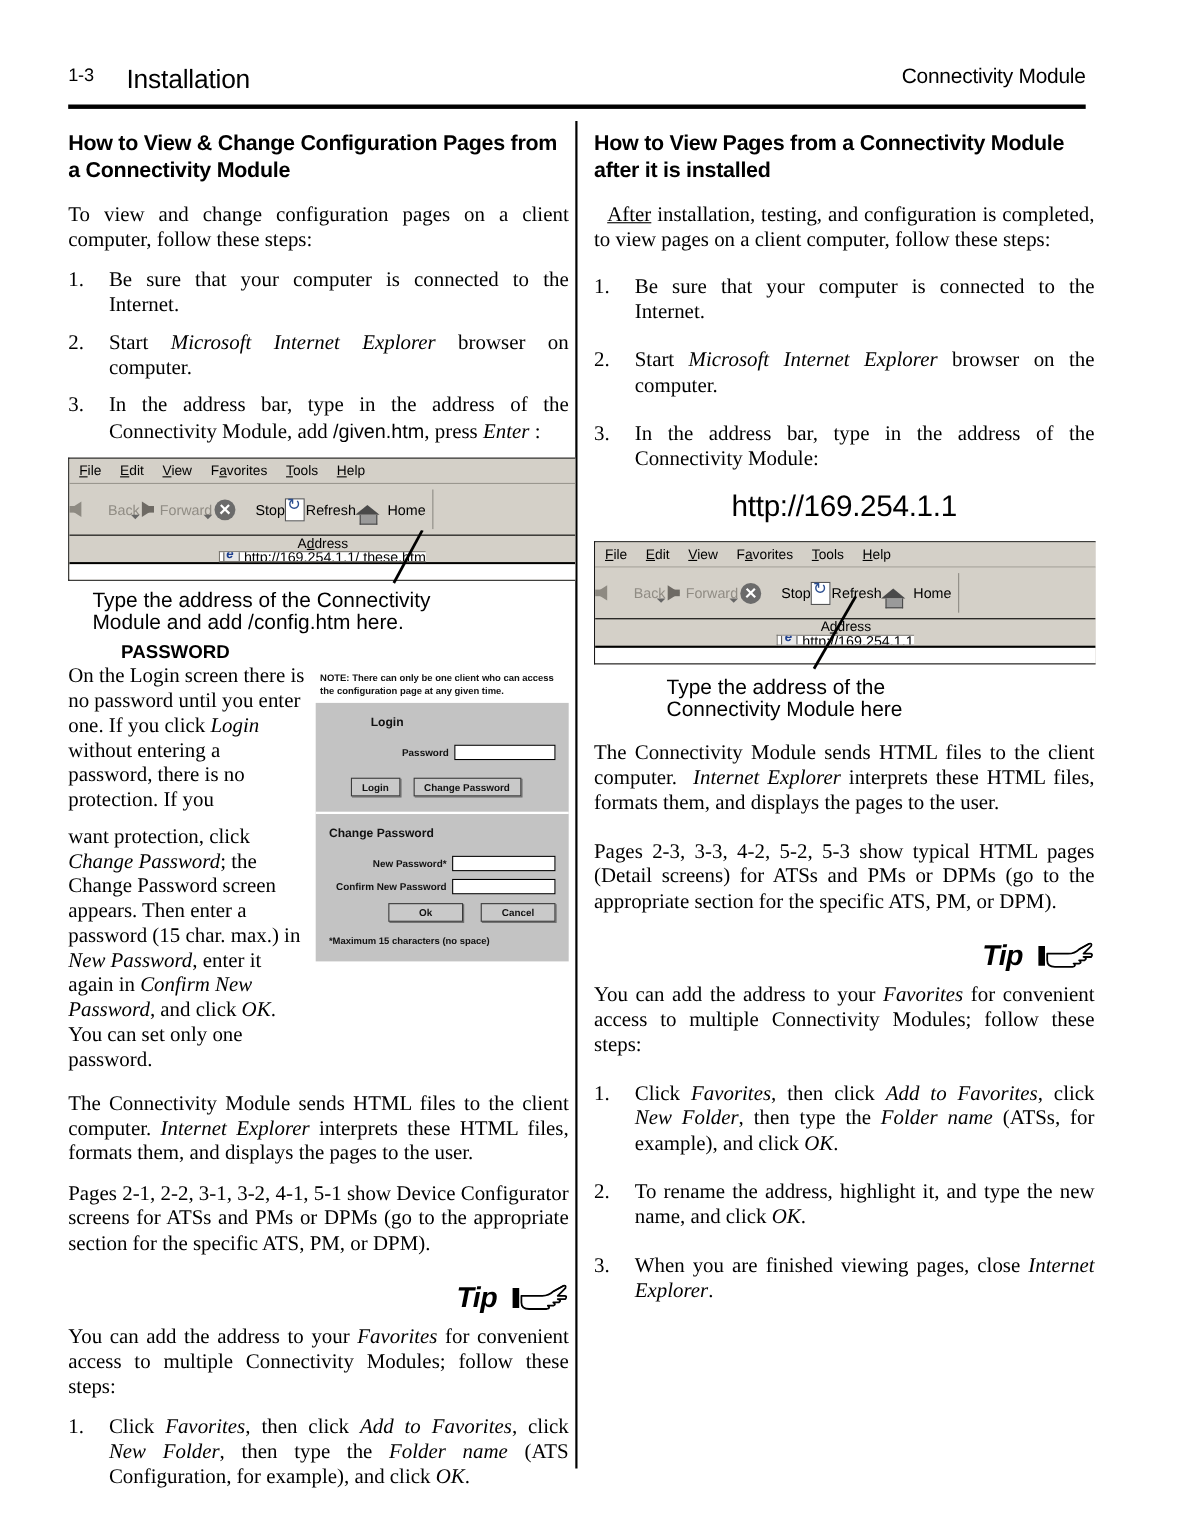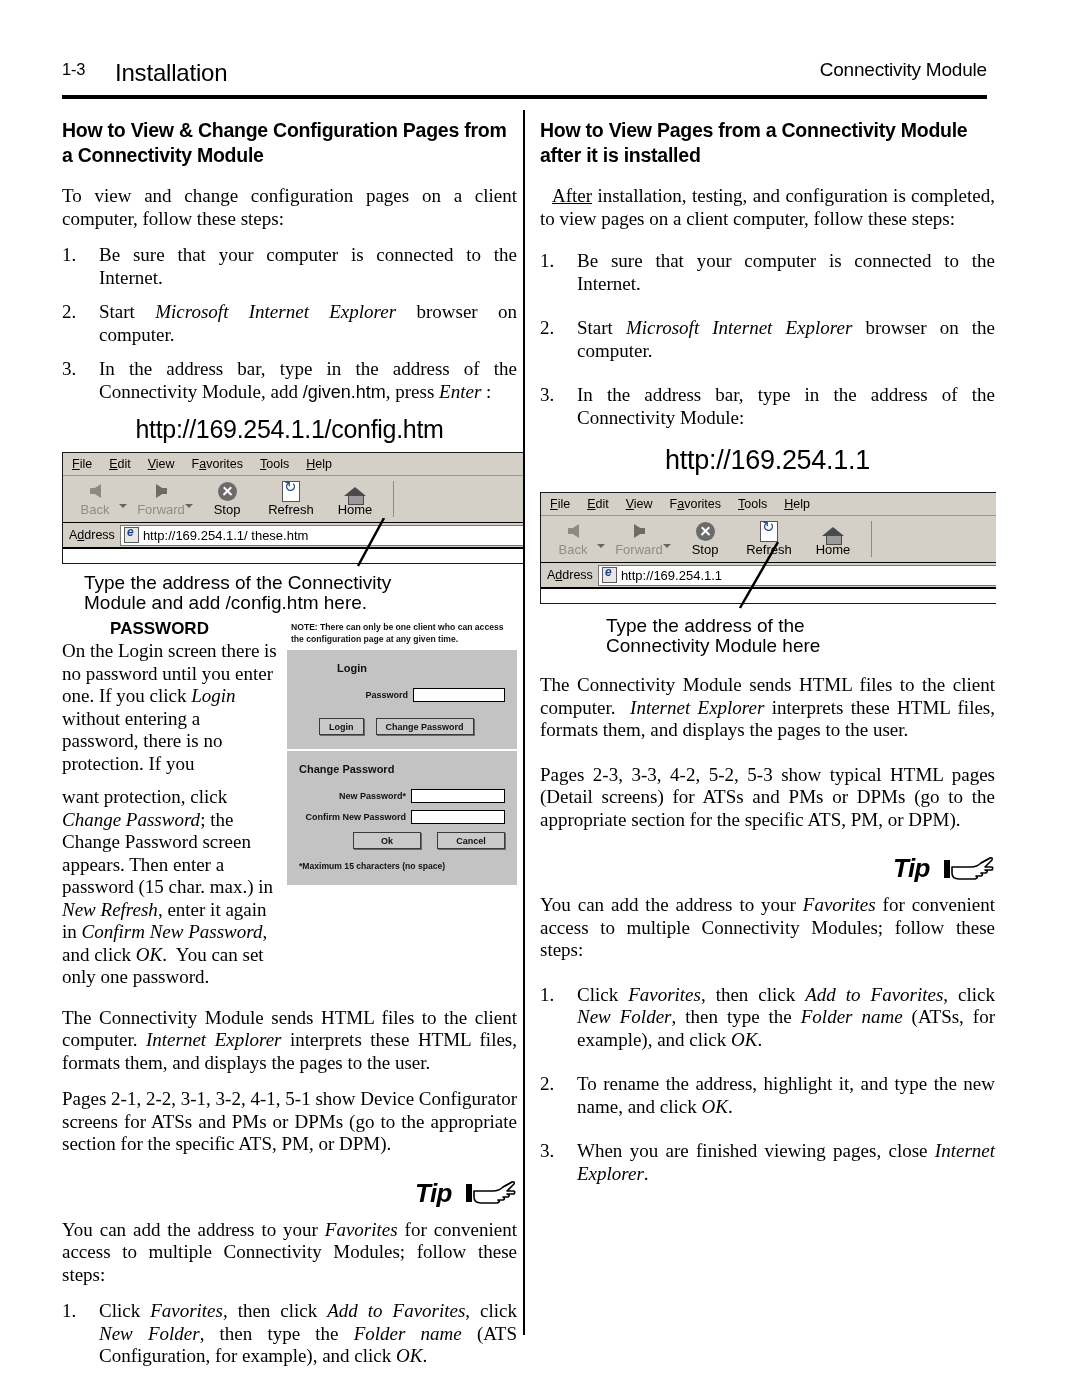--- a/index.html
+++ b/index.html
@@ -141,23 +141,23 @@
     height: 46px;
     background: #d4d0c8;
     border-bottom: 1.5px solid #000;
     display: flex;
     align-items: center;
     position: relative;
   }
   .tbtn {
     width: 64px;
     display: flex;
-    flex-direction: column;
+    flex-direction: row;
     align-items: center;
-    justify-content: flex-end;
+    justify-content: space-between;
     font-size: 13px;
     gap: 1px;
   }
   .tbtn.dim { color: #908c84; }
   .tbtn .glyph { height: 20px; display:flex; align-items:center; justify-content:center; }
   .arrow-l, .arrow-r {
     width: 0; height: 0;
     border-top: 7px solid transparent;
     border-bottom: 7px solid transparent;
     position: relative;
@@ -215,20 +215,21 @@
   .tb-sep {
     width: 1px; height: 36px; background: #8d8a83;
     margin: 0 6px;
   }
   .addrbar {
     height: 24px;
     background: #d4d0c8;
     display: flex;
     align-items: center;
     border-bottom: 2px solid #000;
+    flex-direction: column;
   }
   .addr-label {
     font-size: 12.5px;
     padding: 0 5px 0 6px;
     white-space: nowrap;
   }
   .addr-field {
     flex: 1;
     height: 19px;
     background: #fff;
@@ -270,20 +271,21 @@
     font-family: "Liberation Sans", "DejaVu Sans", sans-serif;
     background: #ffffff;
     color: #111;
   }
   .ls-note {
     font-size: 8.6px;
     font-weight: bold;
     line-height: 11.5px;
     padding: 3px 4px 5px 4px;
     background: #fff;
+    margin-top: 25px;
   }
   .ls-panel {
     background: #c3c3c3;
     padding: 10px 12px 14px 12px;
   }
   .ls-panel + .ls-panel { border-top: 2px solid #fff; }
   .ls-h {
     font-size: 11px; font-weight: bold;
     margin: 2px 0 14px 0;
   }
@@ -369,21 +371,20 @@
       <div class="li">
         <span class="num">2.</span>
         <span>Start <i>Microsoft Internet Explorer</i> browser on computer.</span>
       </div>
       <div class="li">
         <span class="num">3.</span>
         <span>In the address bar, type in the address of the Connectivity Module, add <span class="sans">/given.htm</span>, press <i>Enter</i> :</span>
       </div>
     </div>
 
-    <div class="url-caption">http://169.254.1.1/config.htm</div>
 
     <div class="browser" style="width:460px;">
       <div class="menubar">
         <span><u>F</u>ile</span>
         <span><u>E</u>dit</span>
         <span><u>V</u>iew</span>
         <span>F<u>a</u>vorites</span>
         <span><u>T</u>ools</span>
         <span><u>H</u>elp</span>
       </div>
@@ -471,21 +472,21 @@
               <span class="ls-btn" style="width:48px;">Cancel</span>
             </div>
             <div class="ls-foot">*Maximum 15 characters (no space)</div>
           </div>
         </div>
       </div>
 
       <div style="width:215px;">
         <div class="callout" style="font-weight:bold;text-align:center;font-size:17px;margin-bottom:1px;padding-right:20px;">PASSWORD</div>
         <p class="body nojust" style="margin-bottom:11px;">On the Login screen there is no password until you enter one. If you click <i>Login</i> without entering a password, there is no protection. If you</p>
-        <p class="body nojust" style="margin-bottom:0;">want protection, click <i>Change Password</i>; the Change Password screen appears. Then enter a password (15 char. max.) in <i>New Refresh</i>, enter it again in <i>Confirm New Password</i>, and click <i>OK</i>.&nbsp; You can set only one password.</p>
+        <p class="body nojust" style="margin-bottom:0;">want protection, click <i>Change Password</i>; the Change Password screen appears. Then enter a password (15 char. max.) in <i>New Password</i>, enter it again in <i>Confirm New Password</i>, and click <i>OK</i>.&nbsp; You can set only one password.</p>
       </div>
     </div>
 
     <p class="body" style="margin-top:18px;">The Connectivity Module sends HTML files to the client computer. <i>Internet Explorer</i> interprets these HTML files, formats them, and displays the pages to the user.</p>
 
     <p class="body">Pages 2-1, 2-2, 3-1, 3-2, 4-1, 5-1 show Device Configurator screens for ATSs and PMs or DPMs (go to the appropriate section for the specific ATS, PM, or DPM).</p>
 
     <div class="tip">
       <span class="word">Tip</span>
       <span class="hand">

